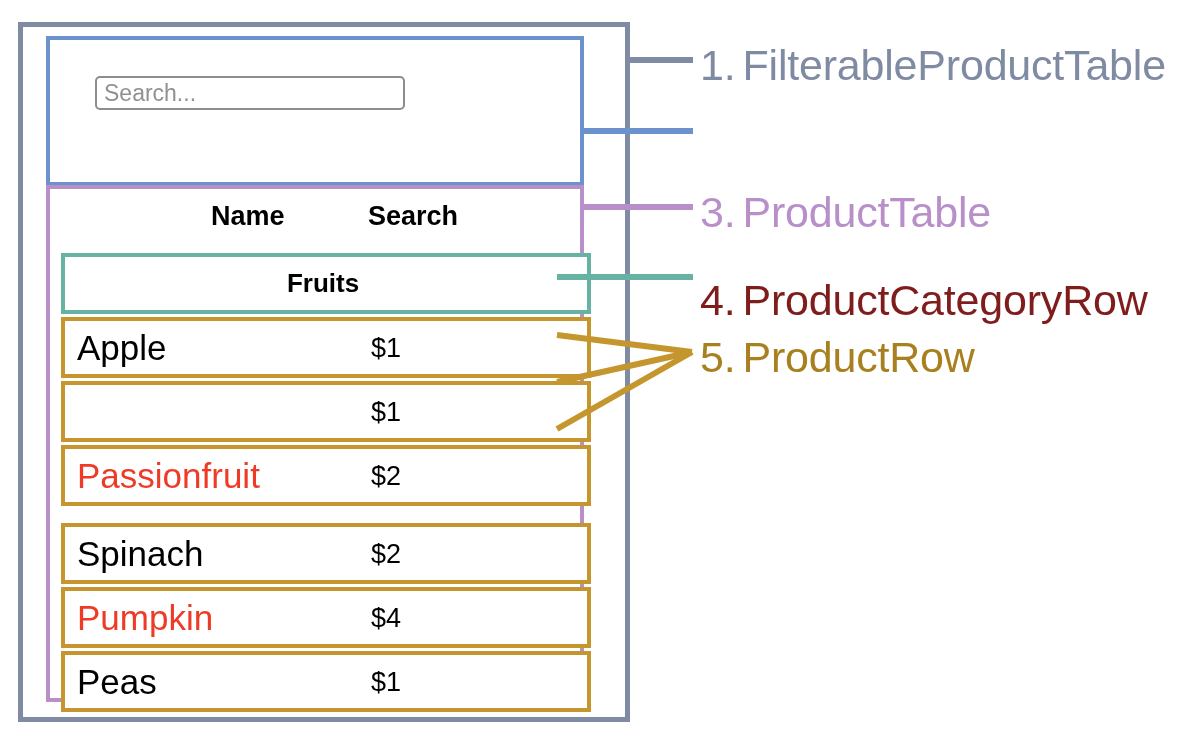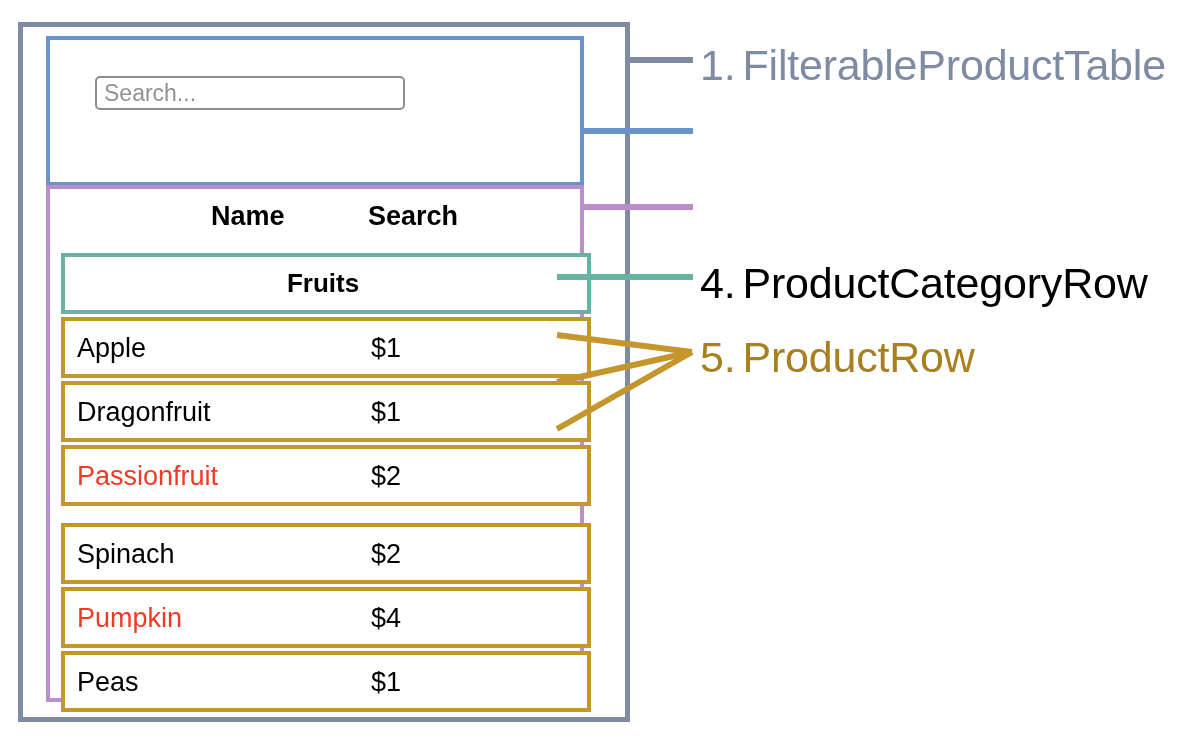--- a/index.html
+++ b/index.html
@@ -149,21 +149,21 @@
     margin-right: 6px;
   }
   .row-product {
     border: 4px solid #c5962e;
   }
   .row-product .cell-name {
     position: absolute;
     left: 12px;
     top: 50%;
     transform: translateY(-50%);
-    font-size: 27px;
+    font-size: 35px;
     color: #000000;
     white-space: nowrap;
   }
   .row-product .cell-name.out-of-stock {
     color: #ee3b26;
   }
   .row-product .cell-price {
     position: absolute;
     left: 306px;
     top: 50%;
@@ -224,21 +224,20 @@
       <div class="row row-category">
         <span class="cat-label">Fruits</span>
       </div>
 
       <div class="row row-product">
         <span class="cell-name">Apple</span>
         <span class="cell-price">$1</span>
       </div>
 
       <div class="row row-product">
-        <span class="cell-name">Dragonfruit</span>
         <span class="cell-price">$1</span>
       </div>
 
       <div class="row row-product">
         <span class="cell-name out-of-stock">Passionfruit</span>
         <span class="cell-price">$2</span>
       </div>
 
       <div class="row-gap"></div>
 
@@ -273,21 +272,24 @@
 
     <polyline points="557,335 692,352" fill="none" stroke="#c5962e" stroke-width="6"></polyline>
     <polyline points="557,382 692,352" fill="none" stroke="#c5962e" stroke-width="6"></polyline>
     <polyline points="557,429 692,352" fill="none" stroke="#c5962e" stroke-width="6"></polyline>
   </svg>
 
   <div class="legend">
     <div class="legend-item" style="top:44px;color:#7f8aa3">
       <span class="legend-num">1.</span><span>FilterableProductTable</span>
     </div>
-    <div class="legend-item" style="top:262px;color:#000000">
+    <div class="legend-item" style="top: 191px; color: rgb(185, 143, 202);">
+      <span class="legend-num">3.</span><span>ProductTable</span>
+    </div>
+    <div class="legend-item" style="top:279px;color:#7f1d1d">
       <span class="legend-num">4.</span><span>ProductCategoryRow</span>
     </div>
     <div class="legend-item" style="top:336px;color:#a8801f">
       <span class="legend-num">5.</span><span>ProductRow</span>
     </div>
   </div>
 
 </div>
 
 </body></html>

